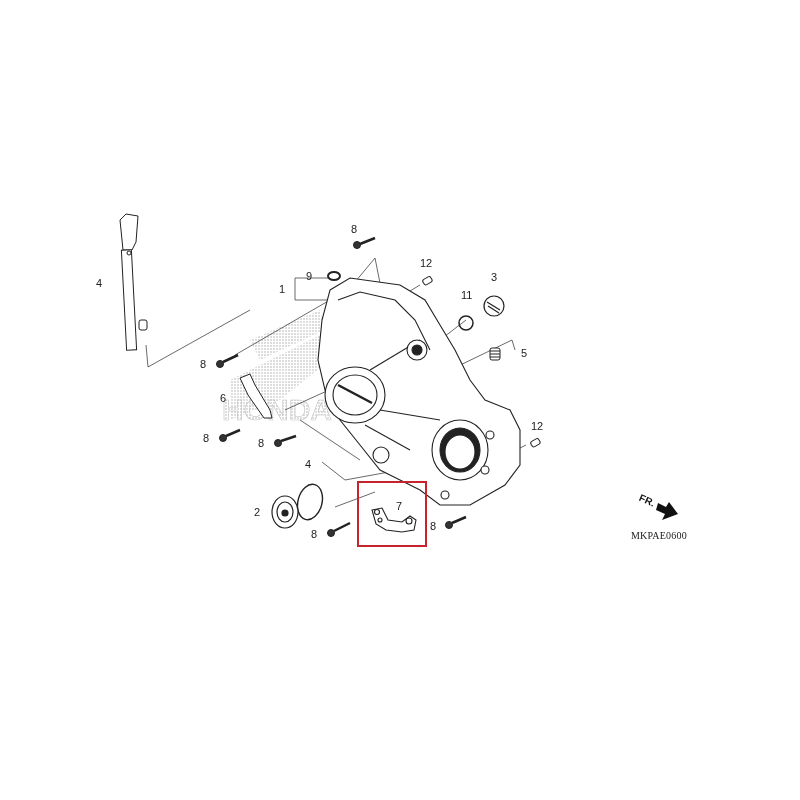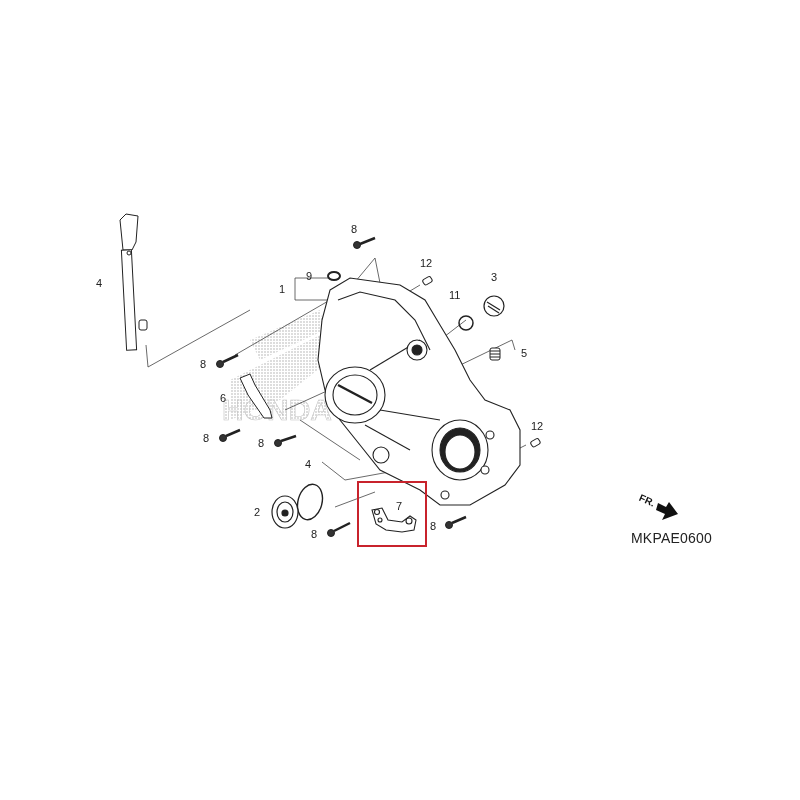--- a/index.html
+++ b/index.html
@@ -1,21 +1,21 @@
 <!DOCTYPE html>
 <html><head>
   <meta charset="utf-8">
   <style>
     html, body { margin: 0; padding: 0; background: #ffffff; }
     body { width: 800px; height: 800px; position: relative; overflow: hidden; font-family: "Liberation Sans", sans-serif; }
     #diagram { position: absolute; left: 0; top: 0; width: 800px; height: 800px; }
     .callout { position: absolute; font-family: "Liberation Sans", sans-serif; font-size: 11px; color: #222; line-height: 1; }
     .highlight-box { position: absolute; border: 2px solid #c8232c; box-sizing: border-box; }
     .fr-label { position: absolute; font-family: "Liberation Sans", sans-serif; font-weight: bold; font-size: 10px; color: #111; transform: rotate(24deg); transform-origin: left top; }
-    .diagram-code { position: absolute; font-family: Liberation Sans, sans-serif; font-size: 14px; color: #222; letter-spacing: 0.2px; }
+    .diagram-code { position: absolute; font-family: Liberation Serif, serif; font-size: 10px; color: #222; letter-spacing: 0.2px; }
   </style>
 </head>
 <body>
 
 <svg id="diagram" viewBox="0 0 800 800" xmlns="http://www.w3.org/2000/svg">
   <defs>
     <pattern id="dots" width="3" height="3" patternUnits="userSpaceOnUse">
       <rect width="3" height="3" fill="#ffffff"></rect>
       <circle cx="1" cy="1" r="0.7" fill="#9a9a9a"></circle>
     </pattern>
@@ -147,21 +147,21 @@
   </g>
 </svg>
 
 <div>
   <span class="callout" style="left:96px;top:278px;">4</span>
   <span class="callout" style="left:351px;top:224px;">8</span>
   <span class="callout" style="left:306px;top:271px;">9</span>
   <span class="callout" style="left:279px;top:284px;">1</span>
   <span class="callout" style="left:420px;top:258px;">12</span>
   <span class="callout" style="left:491px;top:272px;">3</span>
-  <span class="callout" style="left:449px;top:290px;">11</span>
+  <span class="callout" style="left:461px;top:290px;">11</span>
   <span class="callout" style="left:521px;top:348px;">5</span>
   <span class="callout" style="left:200px;top:359px;">8</span>
   <span class="callout" style="left:220px;top:393px;">6</span>
   <span class="callout" style="left:203px;top:433px;">8</span>
   <span class="callout" style="left:258px;top:438px;">8</span>
   <span class="callout" style="left:531px;top:421px;">12</span>
   <span class="callout" style="left:305px;top:459px;">4</span>
   <span class="callout" style="left:254px;top:507px;">2</span>
   <span class="callout" style="left:396px;top:501px;">7</span>
   <span class="callout" style="left:311px;top:529px;">8</span>

